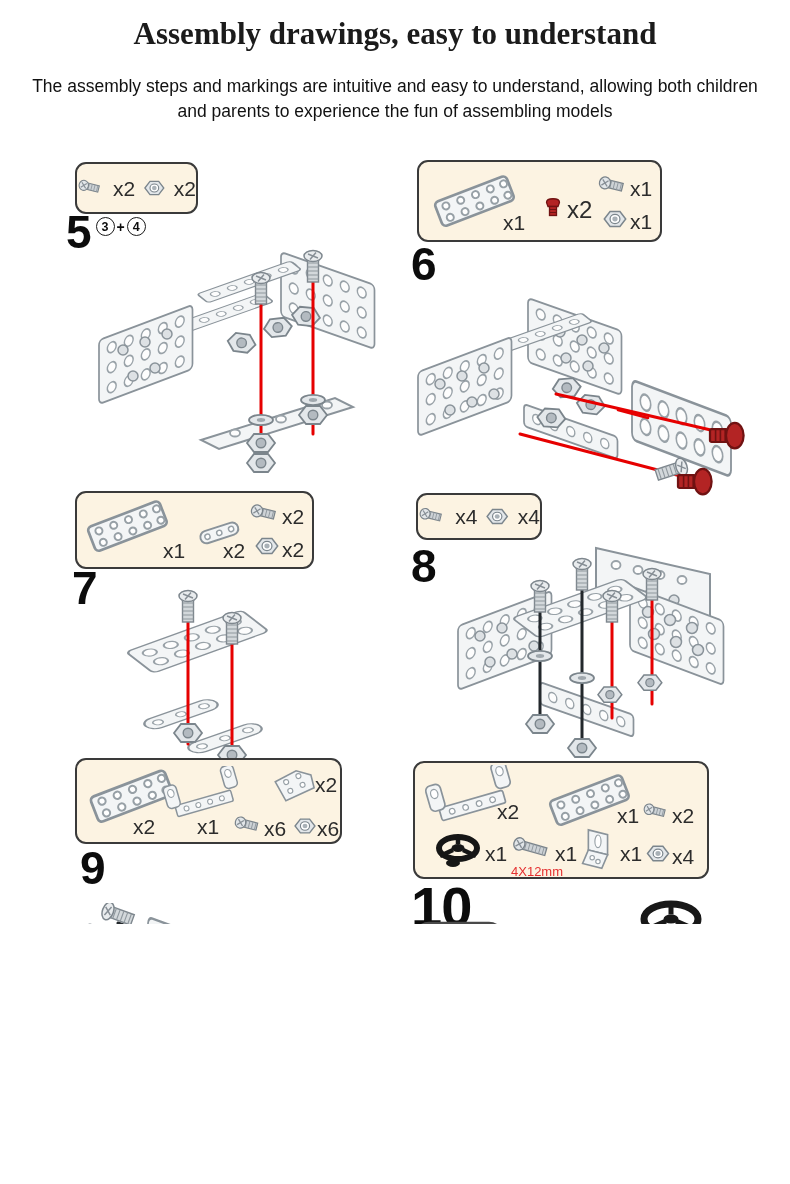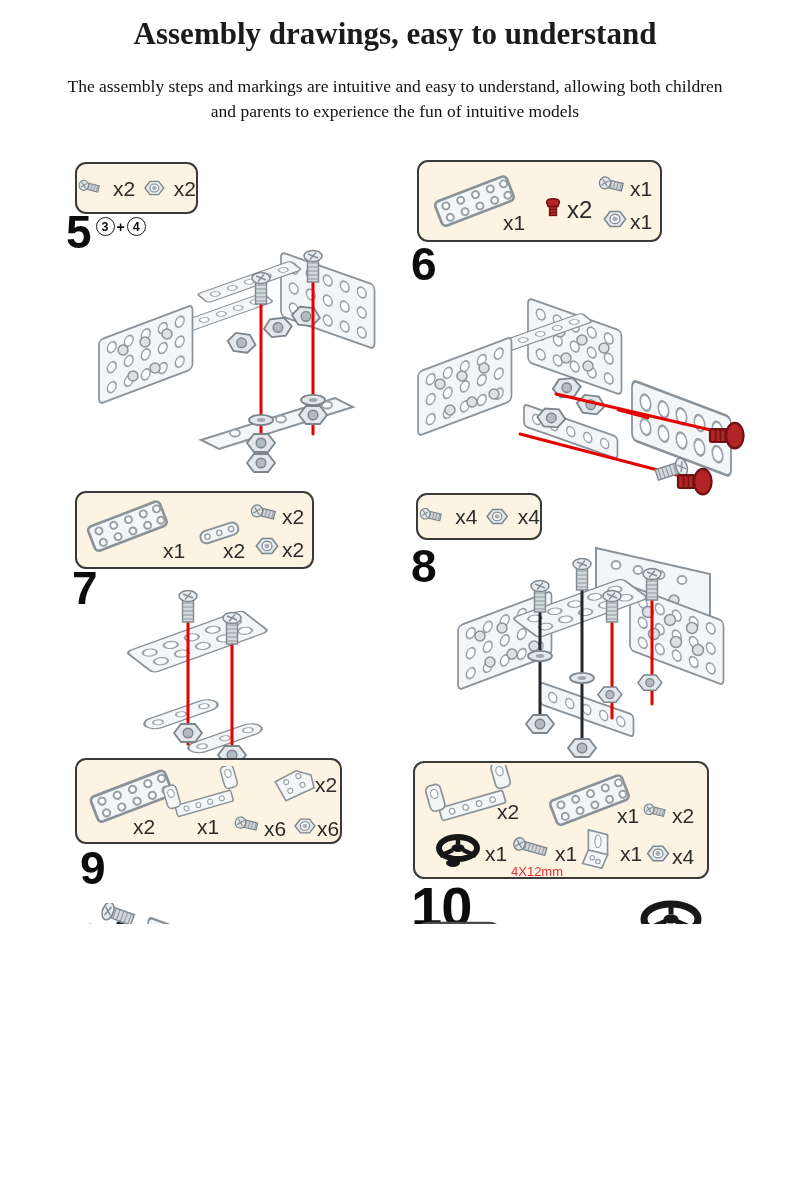--- a/index.html
+++ b/index.html
@@ -2,21 +2,21 @@
 <html><head>
 <meta charset="utf-8">
 <style>
 *{margin:0;padding:0;box-sizing:border-box}
 body{background:#ffffff}
 .page{position:relative;width:790px;height:924px;background:#fff;overflow:hidden;
   font-family:"Liberation Sans",sans-serif;color:#222}
 .title{position:absolute;left:0;top:16px;width:100%;text-align:center;
   font-family:"Liberation Serif",serif;font-weight:700;font-size:31px;color:#1b1b1b}
 .subtitle{position:absolute;left:0;top:74px;width:100%;text-align:center;
-  font-family:Liberation Serif, serif;font-size:17.5px;line-height:1.45;color:#111}
+  font-family:Liberation Sans, sans-serif;font-size:17.5px;line-height:1.45;color:#111}
 .partsbox{position:absolute;background:#fcf3e2;border:2px solid #3a3a3a;border-radius:11px}
 .flexbox{display:flex;align-items:center;justify-content:center;gap:7px}
 .abs{position:absolute}
 .qty{font-size:21px;color:#2c2c2c;line-height:1;white-space:nowrap}
 .qty-lg{font-size:24px}
 .sizelbl{font-size:13px;color:#e53030;line-height:1;white-space:nowrap}
 .stepnum{position:absolute;display:flex;align-items:flex-start;font-weight:700;color:#0c0c0c}
 .n44{font-size:46px;line-height:.9;letter-spacing:-1px}
 .n42{font-size:56px;line-height:.9;letter-spacing:-1px}
 .badge{display:inline-flex;align-items:center;gap:2px;margin-left:5px;margin-top:5px}
@@ -191,21 +191,21 @@
     <circle cx="26" cy="35" r="2.3" fill="#fff" stroke="#97a0a6" stroke-width="1.2"></circle>
   </g>
 </defs>
 </svg>
 
 <div class="page">
 
   <div class="title">Assembly drawings, easy to understand</div>
   <div class="subtitle">
     <span>The assembly steps and markings are intuitive and easy to understand, allowing both children</span><br>
-    <span>and parents to experience the fun of intuitive models</span>
+    <span>and parents to experience the fun of assembling models</span>
   </div>
 
   <div class="partsbox flexbox" style="left:75px;top:162px;width:123px;height:52px">
     <svg width="34" height="24" viewBox="0 0 40 28">
         <use href="#iScrew"></use>
       </svg>
     <span class="qty">x2</span>
     <svg width="29" height="22" viewBox="0 0 34 26">
         <use href="#iNut"></use>
       </svg>

